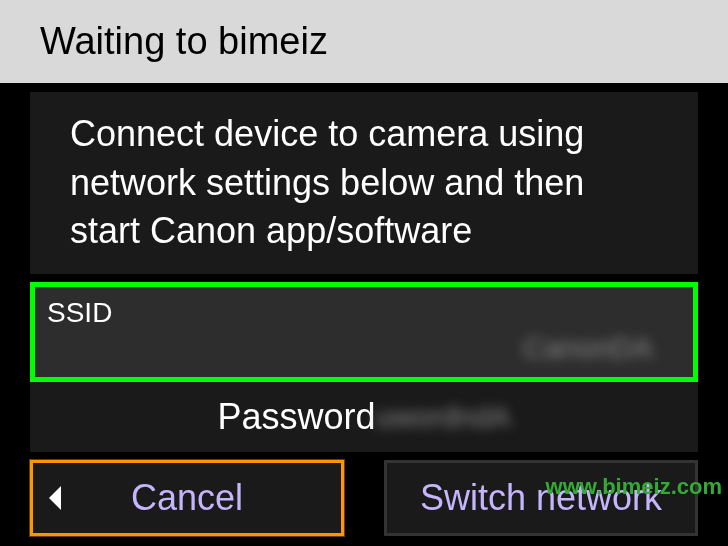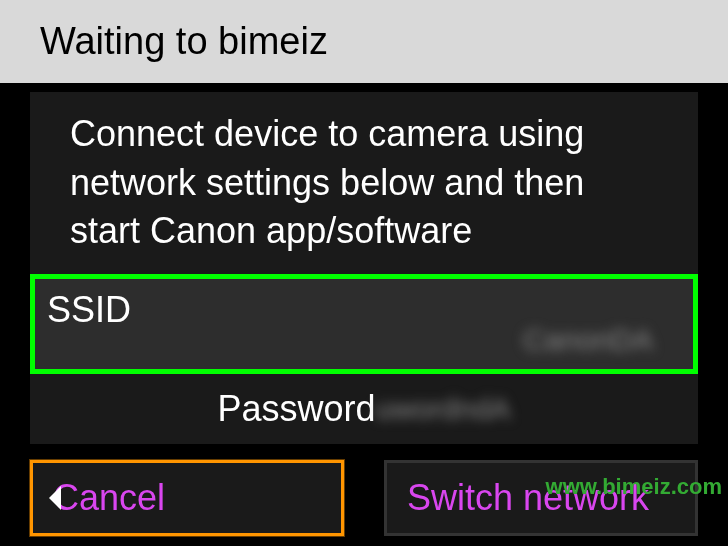--- a/index.html
+++ b/index.html
@@ -21,38 +21,38 @@
       border-bottom: 3px solid #000;
     }
     .header-title {
       font-size: 38px;
       color: #000;
       font-weight: normal;
     }
     .instruction-panel {
       background: #1a1a1a;
       padding: 18px 40px;
-      margin: 6px 30px 0 30px;
+      margin: 6px 30px 8px 30px;
     }
     .instruction-text {
       color: #ffffff;
       font-size: 36px;
       line-height: 1.35;
     }
     .ssid-box {
       margin: 0 30px;
       border: 5px solid #00ff00;
       background: #2d2d2d;
       padding: 10px 40px 16px 12px;
       position: relative;
       min-height: 100px;
     }
     .ssid-label {
       color: #ffffff;
-      font-size: 36px;
+      font-size: 28px;
     }
     .ssid-value {
       position: absolute;
       right: 40px;
       bottom: 12px;
       color: #888;
       font-size: 30px;
       filter: blur(6px);
       user-select: none;
     }
@@ -79,26 +79,26 @@
       bottom: 10px;
       left: 0;
       right: 0;
       display: flex;
       gap: 40px;
       padding: 0 30px;
     }
     .btn {
       flex: 1;
       background: #1a1a1a;
-      color: #d946ef;
+      color: #c4b5fd;
       font-size: 36px;
       padding: 14px 20px;
       display: flex;
       align-items: center;
-      justify-content: flex-start;
+      justify-content: center;
       position: relative;
       cursor: pointer;
     }
     .btn-cancel {
       border: 3px solid #ff9500;
       box-shadow: 0 0 0 1px rgba(255,149,0,0.4);
     }
     .btn-switch {
       border: 3px solid #333;
     }

